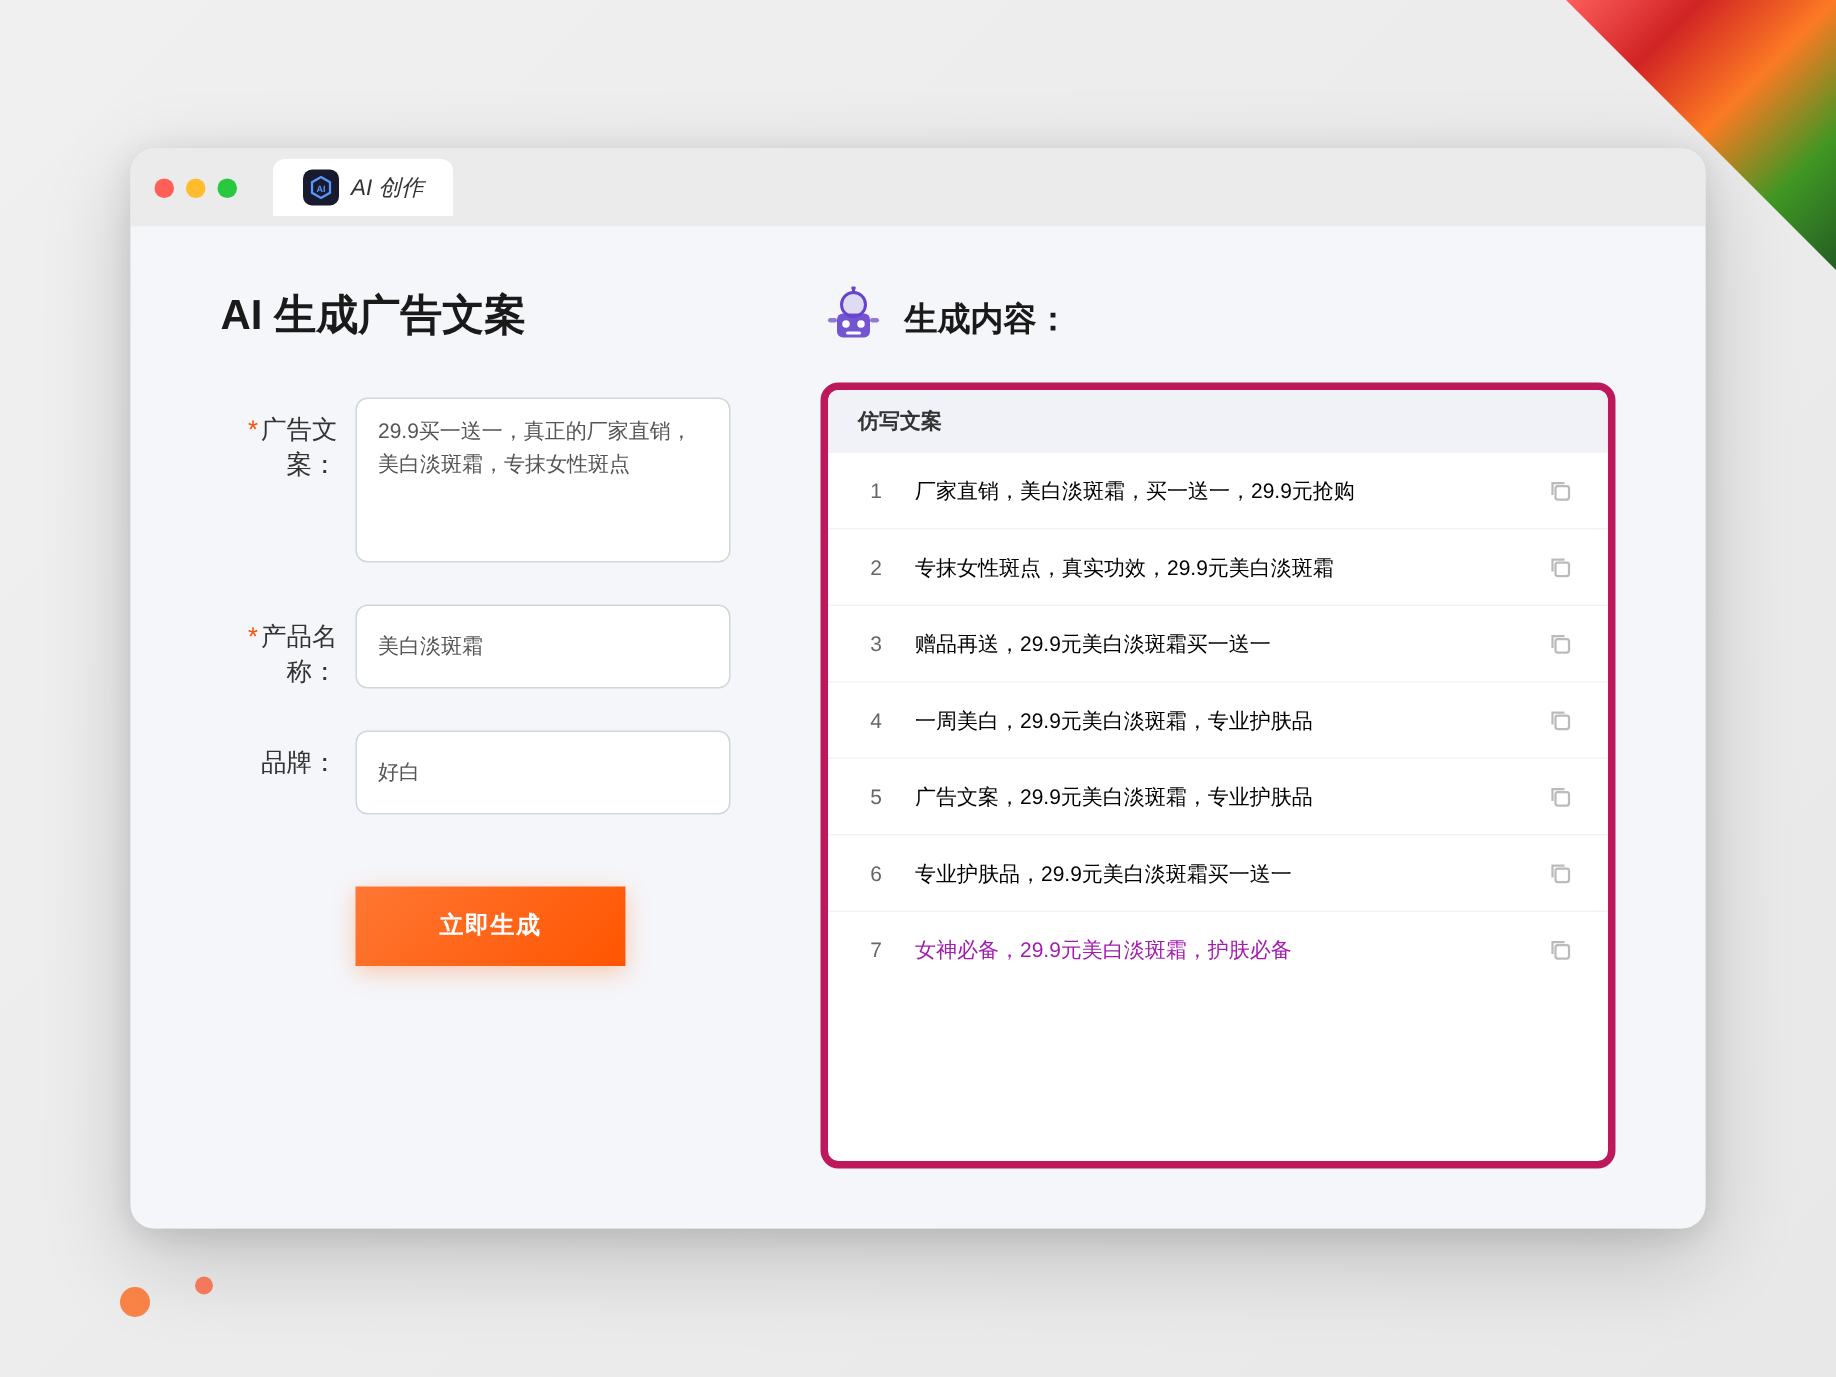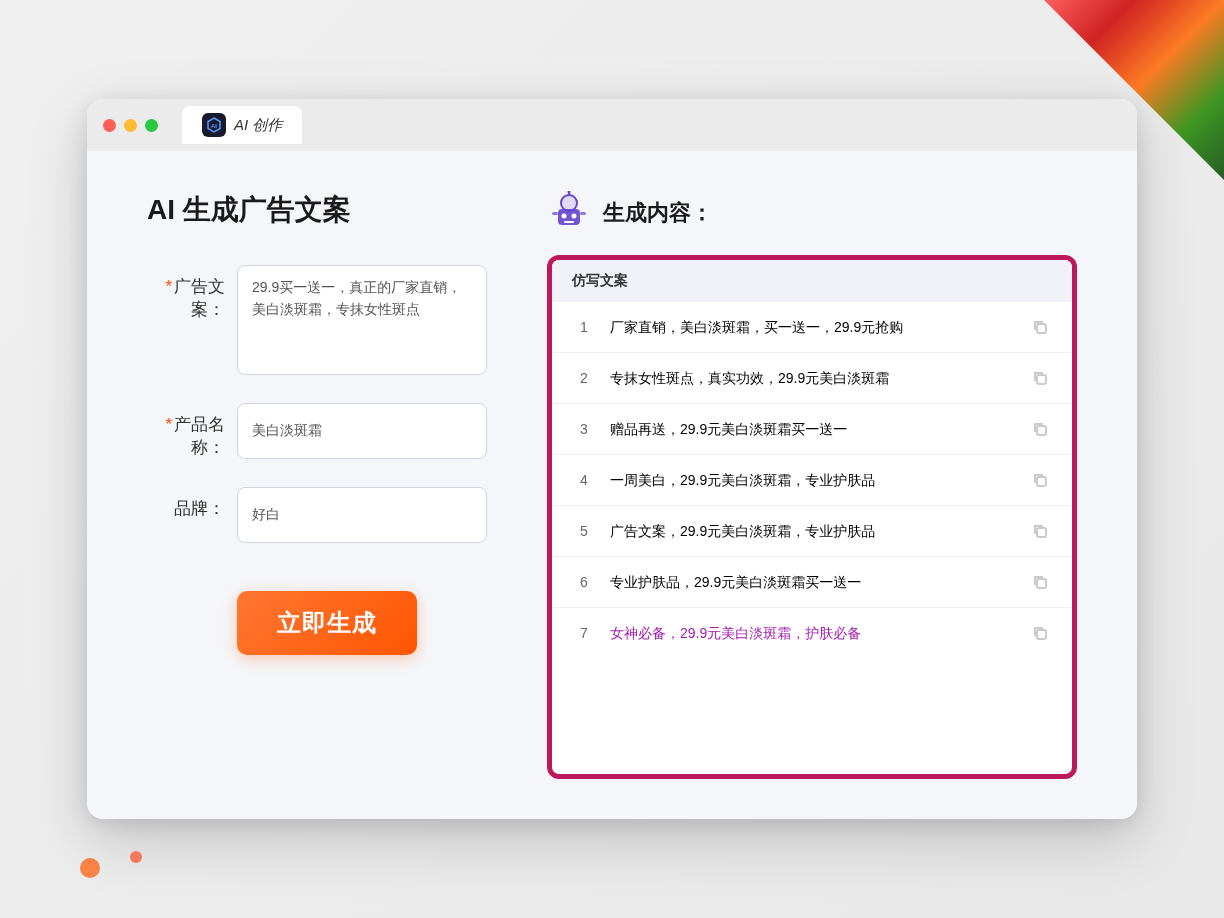--- a/index.html
+++ b/index.html
@@ -189,23 +189,23 @@
     input.form-control {
       height: 56px;
     }
 
     .generate-btn {
       margin-top: 20px;
       margin-left: 90px;
       background: linear-gradient(135deg, #ff7733, #ff5500);
       color: #fff;
       border: none;
-      border-radius: 10px;
+      border-radius: 0;
       padding: 16px 40px;
-      font-size: 24px;
+      font-size: 16px;
       font-weight: 600;
       cursor: pointer;
       width: 180px;
       letter-spacing: 1px;
       box-shadow: 0 4px 15px rgba(255,100,0,0.3);
     }
 
     
     .right-panel {
       flex: 1;

